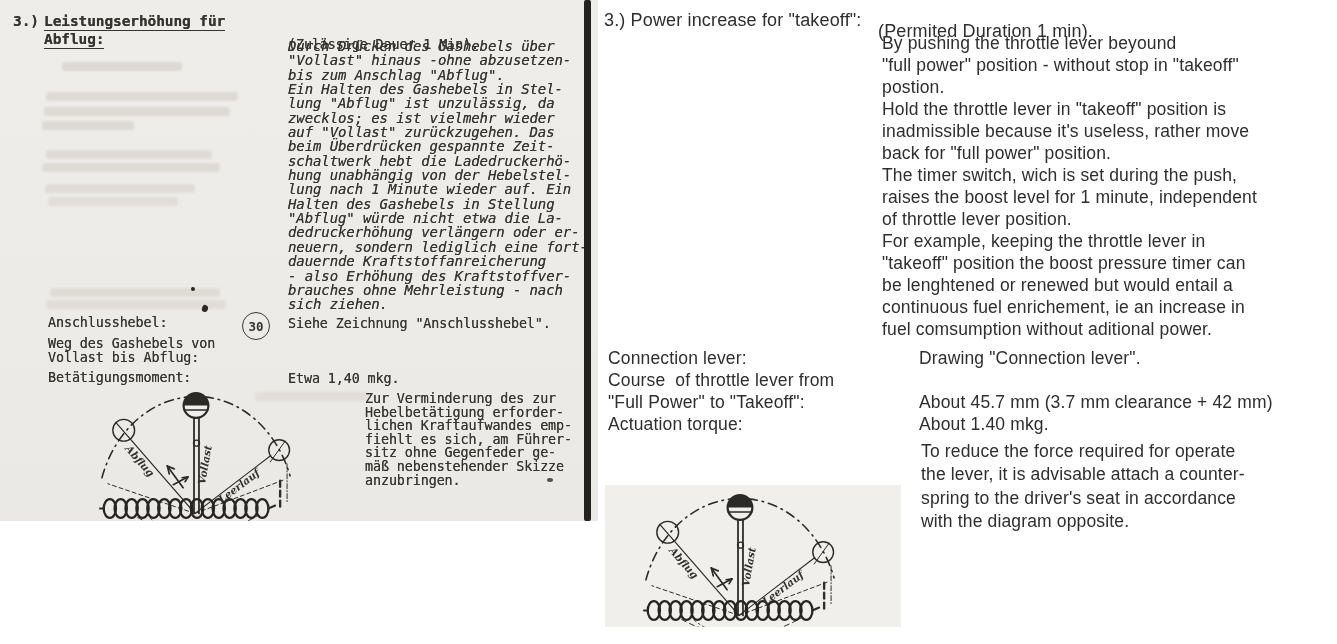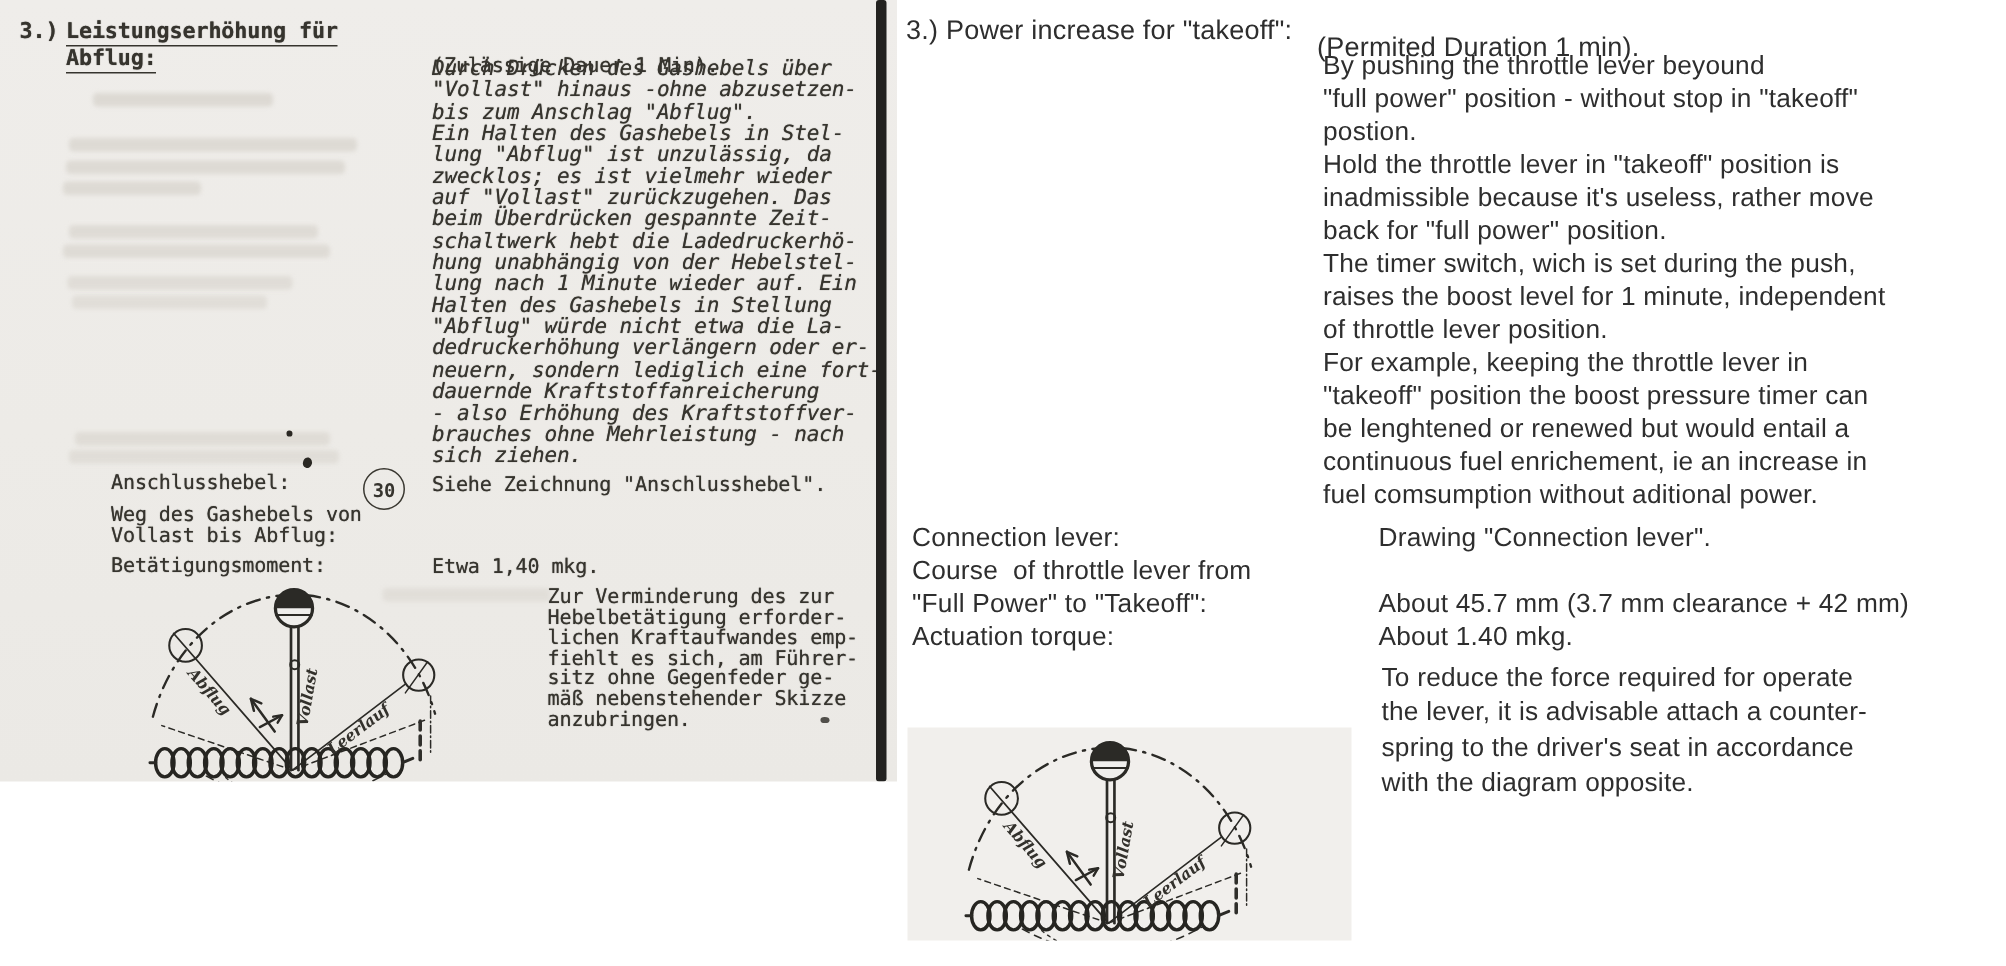--- a/index.html
+++ b/index.html
@@ -10,21 +10,21 @@
   .scan{position:absolute;left:0;top:0;width:598px;height:521px;overflow:hidden;
         background:linear-gradient(180deg,#efedea 0%,#edebe7 55%,#ebe9e5 100%);}
   .scan-rule{position:absolute;left:584px;top:0;width:7px;height:521px;background:#232220;border-radius:2px;}
   .g-ink{color:#36342e;font-family:"DejaVu Sans Mono",monospace;white-space:pre;
          text-shadow:0 0 .6px rgba(54,52,46,.85);letter-spacing:-.1px;}
   .g-num{position:absolute;left:13px;top:13px;font-size:14.5px;font-weight:bold;}
   .g-title{position:absolute;left:44px;top:13px;font-size:14.5px;font-weight:bold;line-height:17px;}
   .g-title span{display:inline-block;border-bottom:1.7px solid #36342e;}
   .g-note{position:absolute;left:288px;top:21px;font-size:13.4px;margin-top:16px;}
   .g-para1{position:absolute;left:288px;top:39px;font-size:14px;line-height:14.35px;font-style:italic;}
-  .g-label{position:absolute;left:48px;font-size:13.4px;line-height:14.3px;margin-left:26px;}
+  .g-label{position:absolute;left:48px;font-size:13.4px;line-height:14.3px;}
   .g-l1{top:316px}.g-l2{top:337px}.g-l3{top:371px}
   .g-val{position:absolute;left:288px;font-size:13.4px;}
   .g-v1{top:316px}.g-v2{top:337px}.g-v3{top:371px}
   .g-para2{position:absolute;left:365px;top:392px;font-size:13.4px;line-height:13.6px;}
   .g-badge{position:absolute;left:242px;top:312px;width:26px;height:26px;border:1.6px solid #3a3831;
            border-radius:50%;display:flex;align-items:center;justify-content:center;
            font-family:"DejaVu Sans Mono",monospace;font-size:12.5px;font-weight:bold;color:#36342e;}
   
   .bt{position:absolute;height:9px;background:#d7d3cc;border-radius:3px;filter:blur(1.3px);}
   .bt1{left:62px;top:62px;width:120px;opacity:.75}

